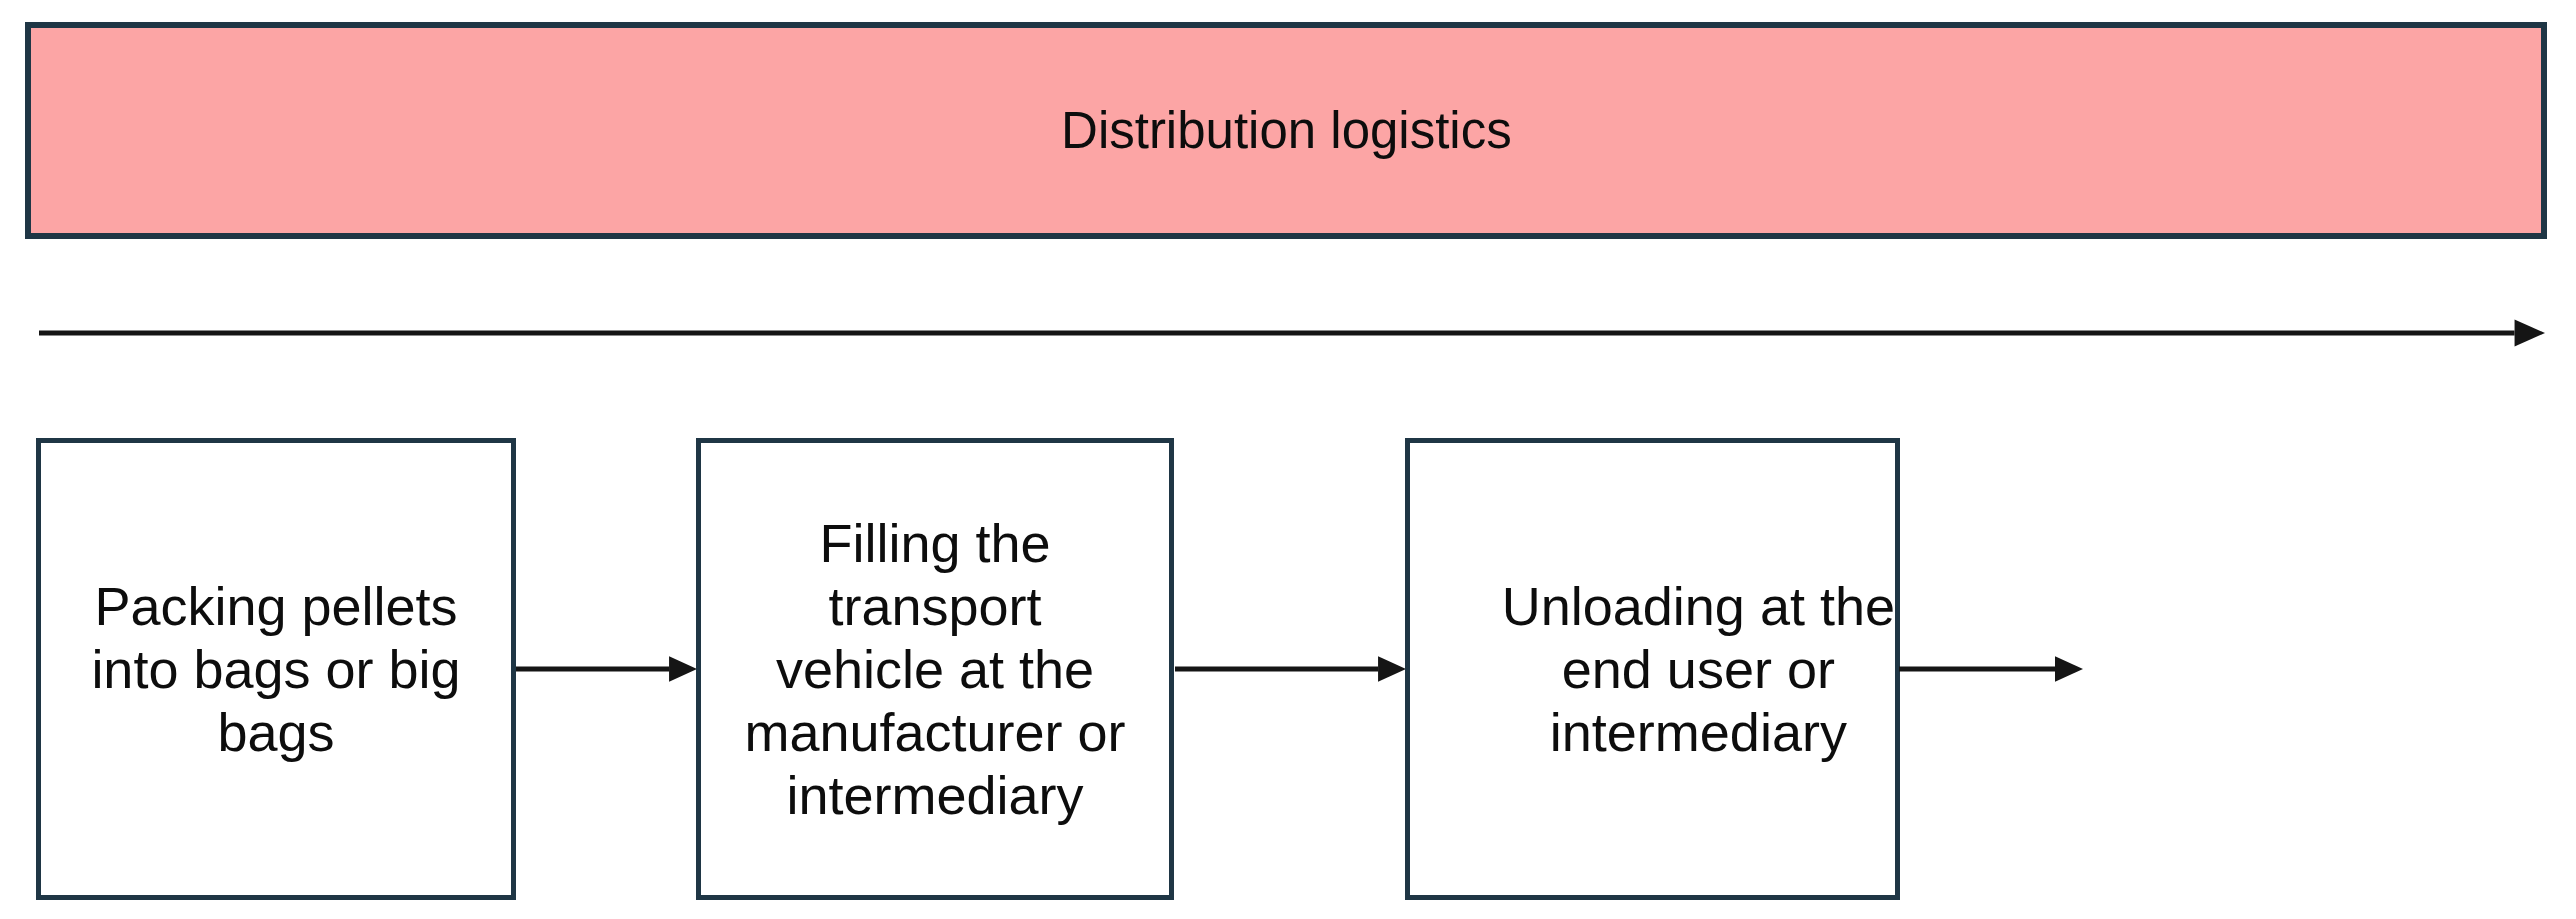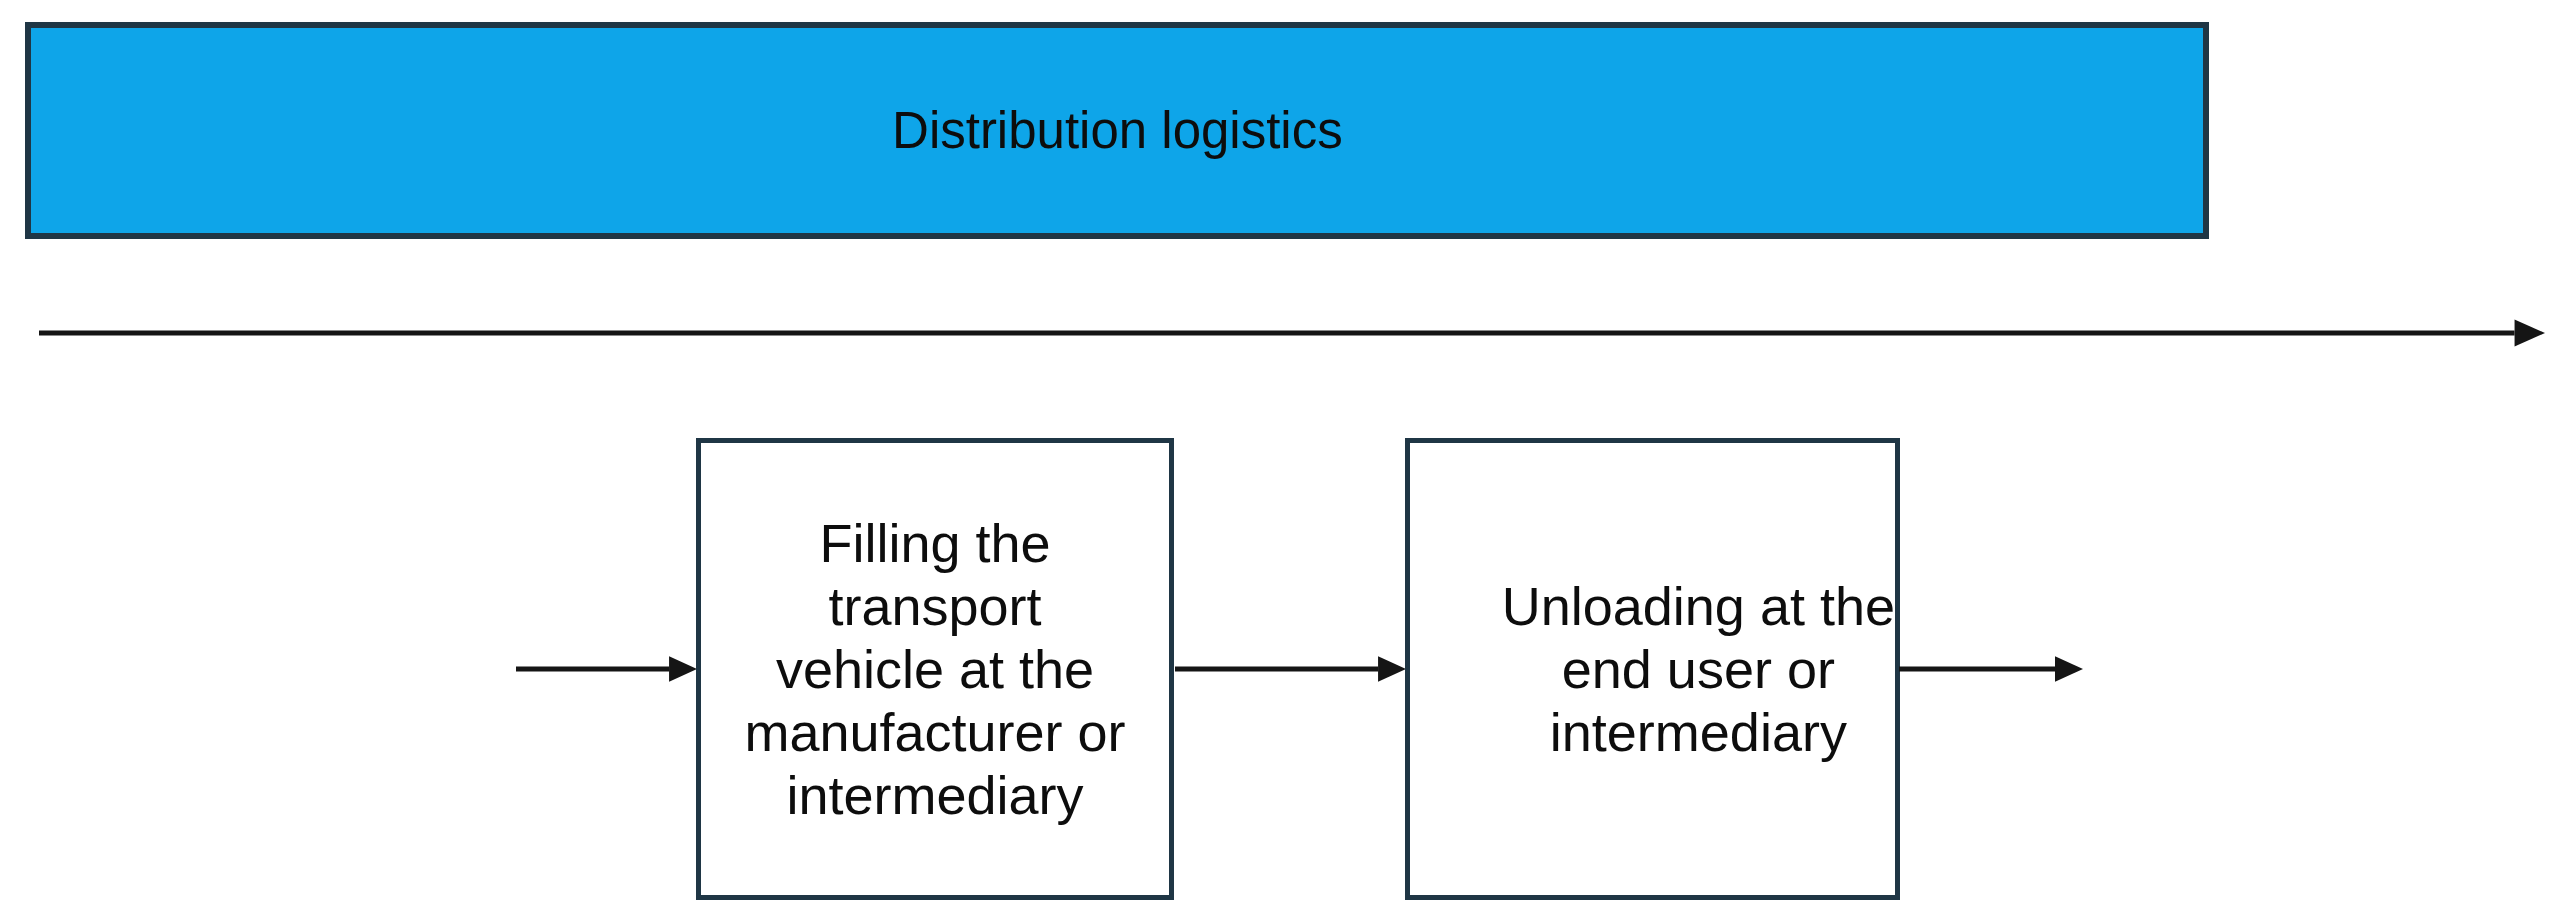--- a/index.html
+++ b/index.html
@@ -16,24 +16,24 @@
     font-family: "Liberation Sans", "DejaVu Sans", sans-serif;
     color: #0d0d0d;
     overflow: hidden;
   }
 
   
   .title-box {
     position: absolute;
     left: 25.4px;
     top: 22px;
-    width: 2184px;
+    width: 2522px;
     height: 217px;
     border: 6px solid #1f3645;
-    background: #0ea5e9;
+    background: #fca5a5;
     box-sizing: border-box;
     display: flex;
     align-items: center;
     justify-content: center;
   }
   .title-text {
     font-size: 51px;
     line-height: 1.2;
     white-space: nowrap;
     color: #0d0d0d;
@@ -81,20 +81,25 @@
 
   <div class="title-box">
     <span class="title-text">Distribution logistics</span>
   </div>
 
   <svg id="timeline-arrow" class="arrow-svg" width="2506" height="34" viewBox="0 0 2961 40" aria-hidden="true">
     <line class="arrow-line" x1="0" y1="20" x2="2925" y2="20"></line>
     <polygon class="arrow-head" points="2925,4 2961,20 2925,36"></polygon>
   </svg>
 
+  <div class="step-box s1">
+    <div class="step-text">Packing pellets
+into bags or big
+bags</div>
+  </div>
 
   <svg id="connector-1" class="arrow-svg" width="181" height="34" viewBox="0 0 214 40" aria-hidden="true">
     <line class="arrow-line" x1="0" y1="20" x2="181" y2="20"></line>
     <polygon class="arrow-head" points="181,5 214,20 181,35"></polygon>
   </svg>
 
   <div class="step-box s2">
     <div class="step-text">Filling the
 transport
 vehicle at the

